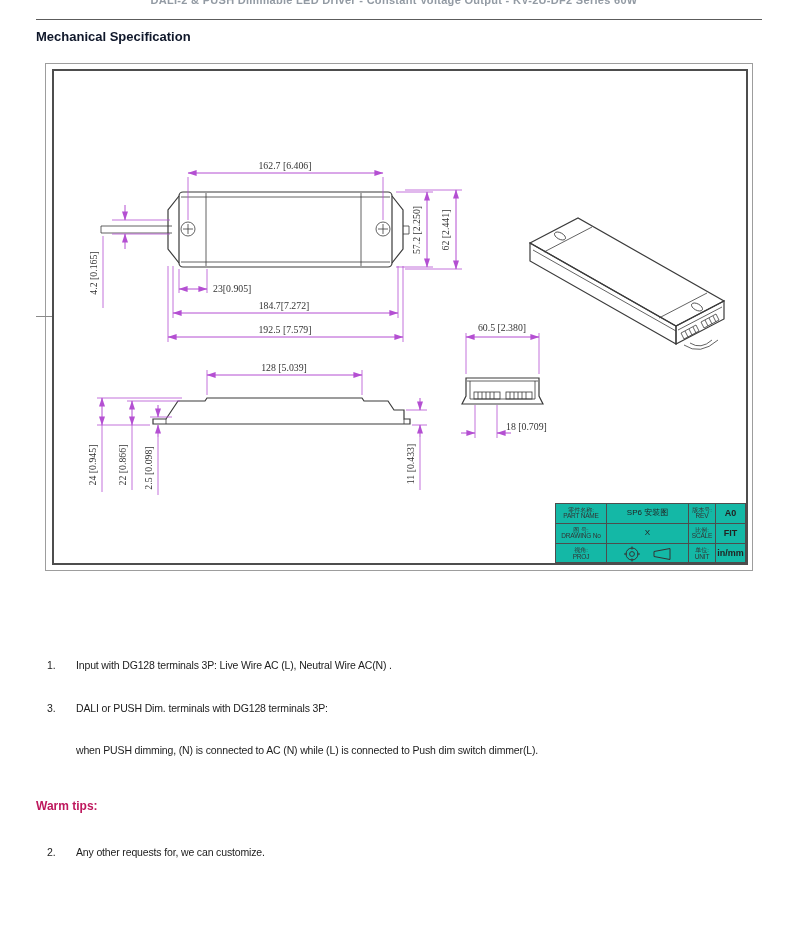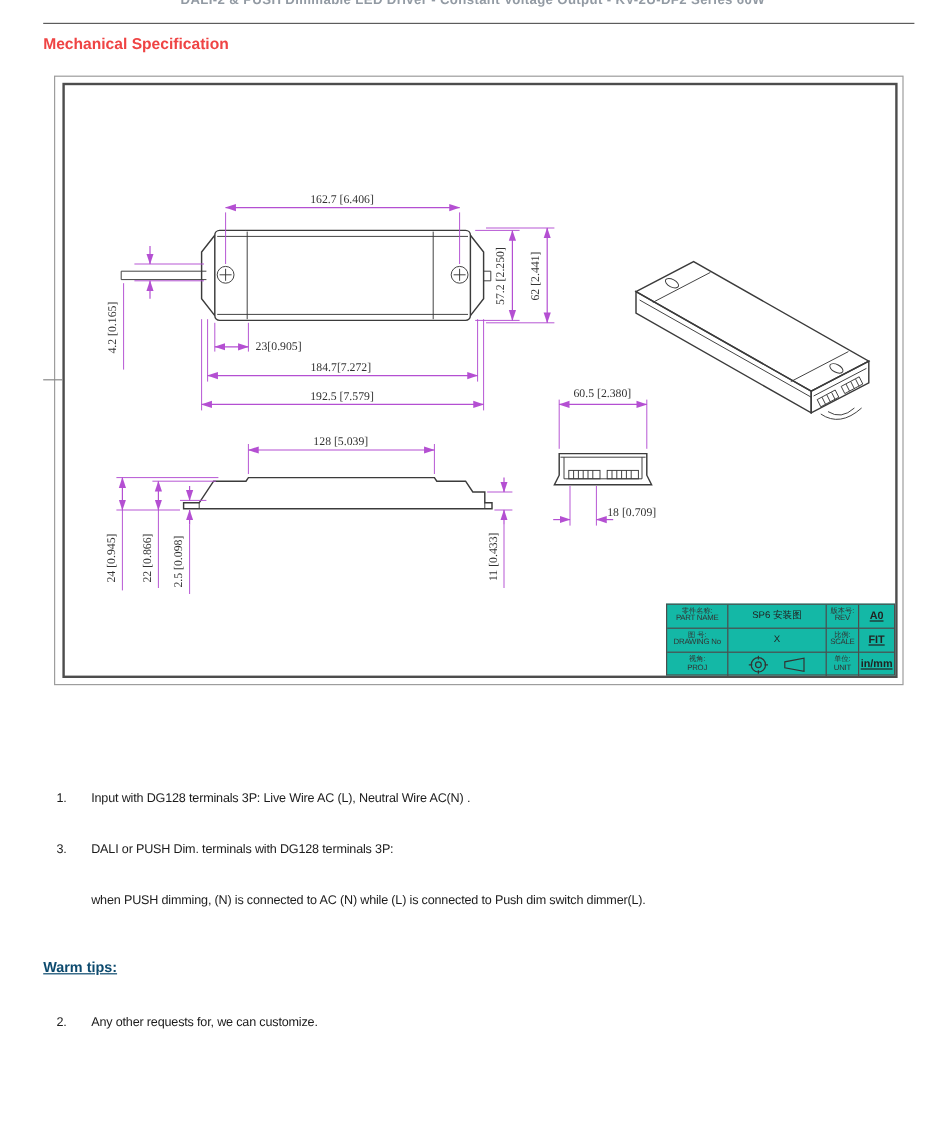--- a/index.html
+++ b/index.html
@@ -1,48 +1,48 @@
 <!DOCTYPE html>
 <html><head>
 <meta charset="utf-8">
 <style>
   html,body{margin:0;padding:0;background:#fff;}
   .page{position:relative;width:788px;height:948px;background:#ffffff;overflow:hidden;
         font-family:"Liberation Sans",sans-serif;color:#1b1b1b;}
   .top-header{position:absolute;top:-6px;left:0;right:0;text-align:center;
         font-size:11px;font-weight:bold;color:#929aa3;letter-spacing:.3px;white-space:nowrap;}
   .rule{position:absolute;left:36px;top:19px;width:726px;height:1px;background:#5c5c5c;}
-  .section-title{position:absolute;left:36px;top:29px;margin:0;font-size:13px;font-weight:bold;color:#ef4444;}
+  .section-title{position:absolute;left:36px;top:29px;margin:0;font-size:13px;font-weight:bold;color:#0f172a;}
   .frame-outer{position:absolute;left:45px;top:63px;width:706px;height:506px;border:1px solid #9d9d9d;}
   .frame-inner{position:absolute;left:52px;top:69px;width:692px;height:492px;border:2px solid #4d4d4d;}
   .center-tick{position:absolute;left:36px;top:316px;width:16px;height:1px;background:#8a8a8a;}
   svg.draw{position:absolute;left:0;top:0;}
   .dim{stroke:#b44fd2;stroke-width:1;fill:none;}
   .ext{stroke:#b44fd2;stroke-width:.8;fill:none;}
   .dl{stroke:#3b3b3b;stroke-width:1.2;fill:none;}
   .dlt{stroke:#3b3b3b;stroke-width:.8;fill:none;}
   text.dimt{font-family:"Liberation Serif",serif;font-size:9.8px;fill:#333;}
   
   .tblock{position:absolute;left:555px;top:503px;width:191px;height:60px;border:1px solid #4d4d4d;
           display:grid;grid-template-columns:51px 82px 27px 29px;grid-template-rows:20px 20px 20px;
           box-sizing:border-box;background:#14b8a6;}
   .tcell{border-right:1px solid #4d4d4d;border-bottom:1px solid #4d4d4d;display:flex;flex-direction:column;
          align-items:center;justify-content:center;overflow:hidden;line-height:1.05;}
   .tcell:nth-child(4n){border-right:none;}
   .tcell.last-row{border-bottom:none;}
   .lbl-cn{font-size:6px;color:#333;}
   .lbl-en{font-size:6.5px;color:#333;letter-spacing:-.2px;}
-  .tval{font-size:9px;font-weight:600;color:#222;text-decoration:underline;}
+  .tval{font-size:9px;font-weight:600;color:#222;}
   .tval-sm{font-size:8px;color:#222;}
   .caption{position:absolute;left:45px;top:595px;width:706px;text-align:center;
            font-size:11.5px;font-weight:bold;color:#141419;letter-spacing:.3px;}
   
   .note-row{position:absolute;left:36px;white-space:nowrap;font-size:10.5px;letter-spacing:-.15px;color:#1c1c1c;margin-left:11px;}
   .nnum{display:inline-block;width:29px;}
-  .warm-title{position:absolute;left:36px;top:799px;font-size:12px;font-weight:bold;color:#0c4a6e;text-decoration:underline;}
+  .warm-title{position:absolute;left:36px;top:799px;font-size:12px;font-weight:bold;color:#be185d;}
 </style>
 </head>
 <body>
 
 <div class="page">
 
   <div class="top-header">DALI-2 &amp; PUSH Dimmable LED Driver - Constant Voltage Output - KV-2U-DF2 Series 60W</div>
   <div class="rule"></div>
   <h1 class="section-title">Mechanical Specification</h1>
 

